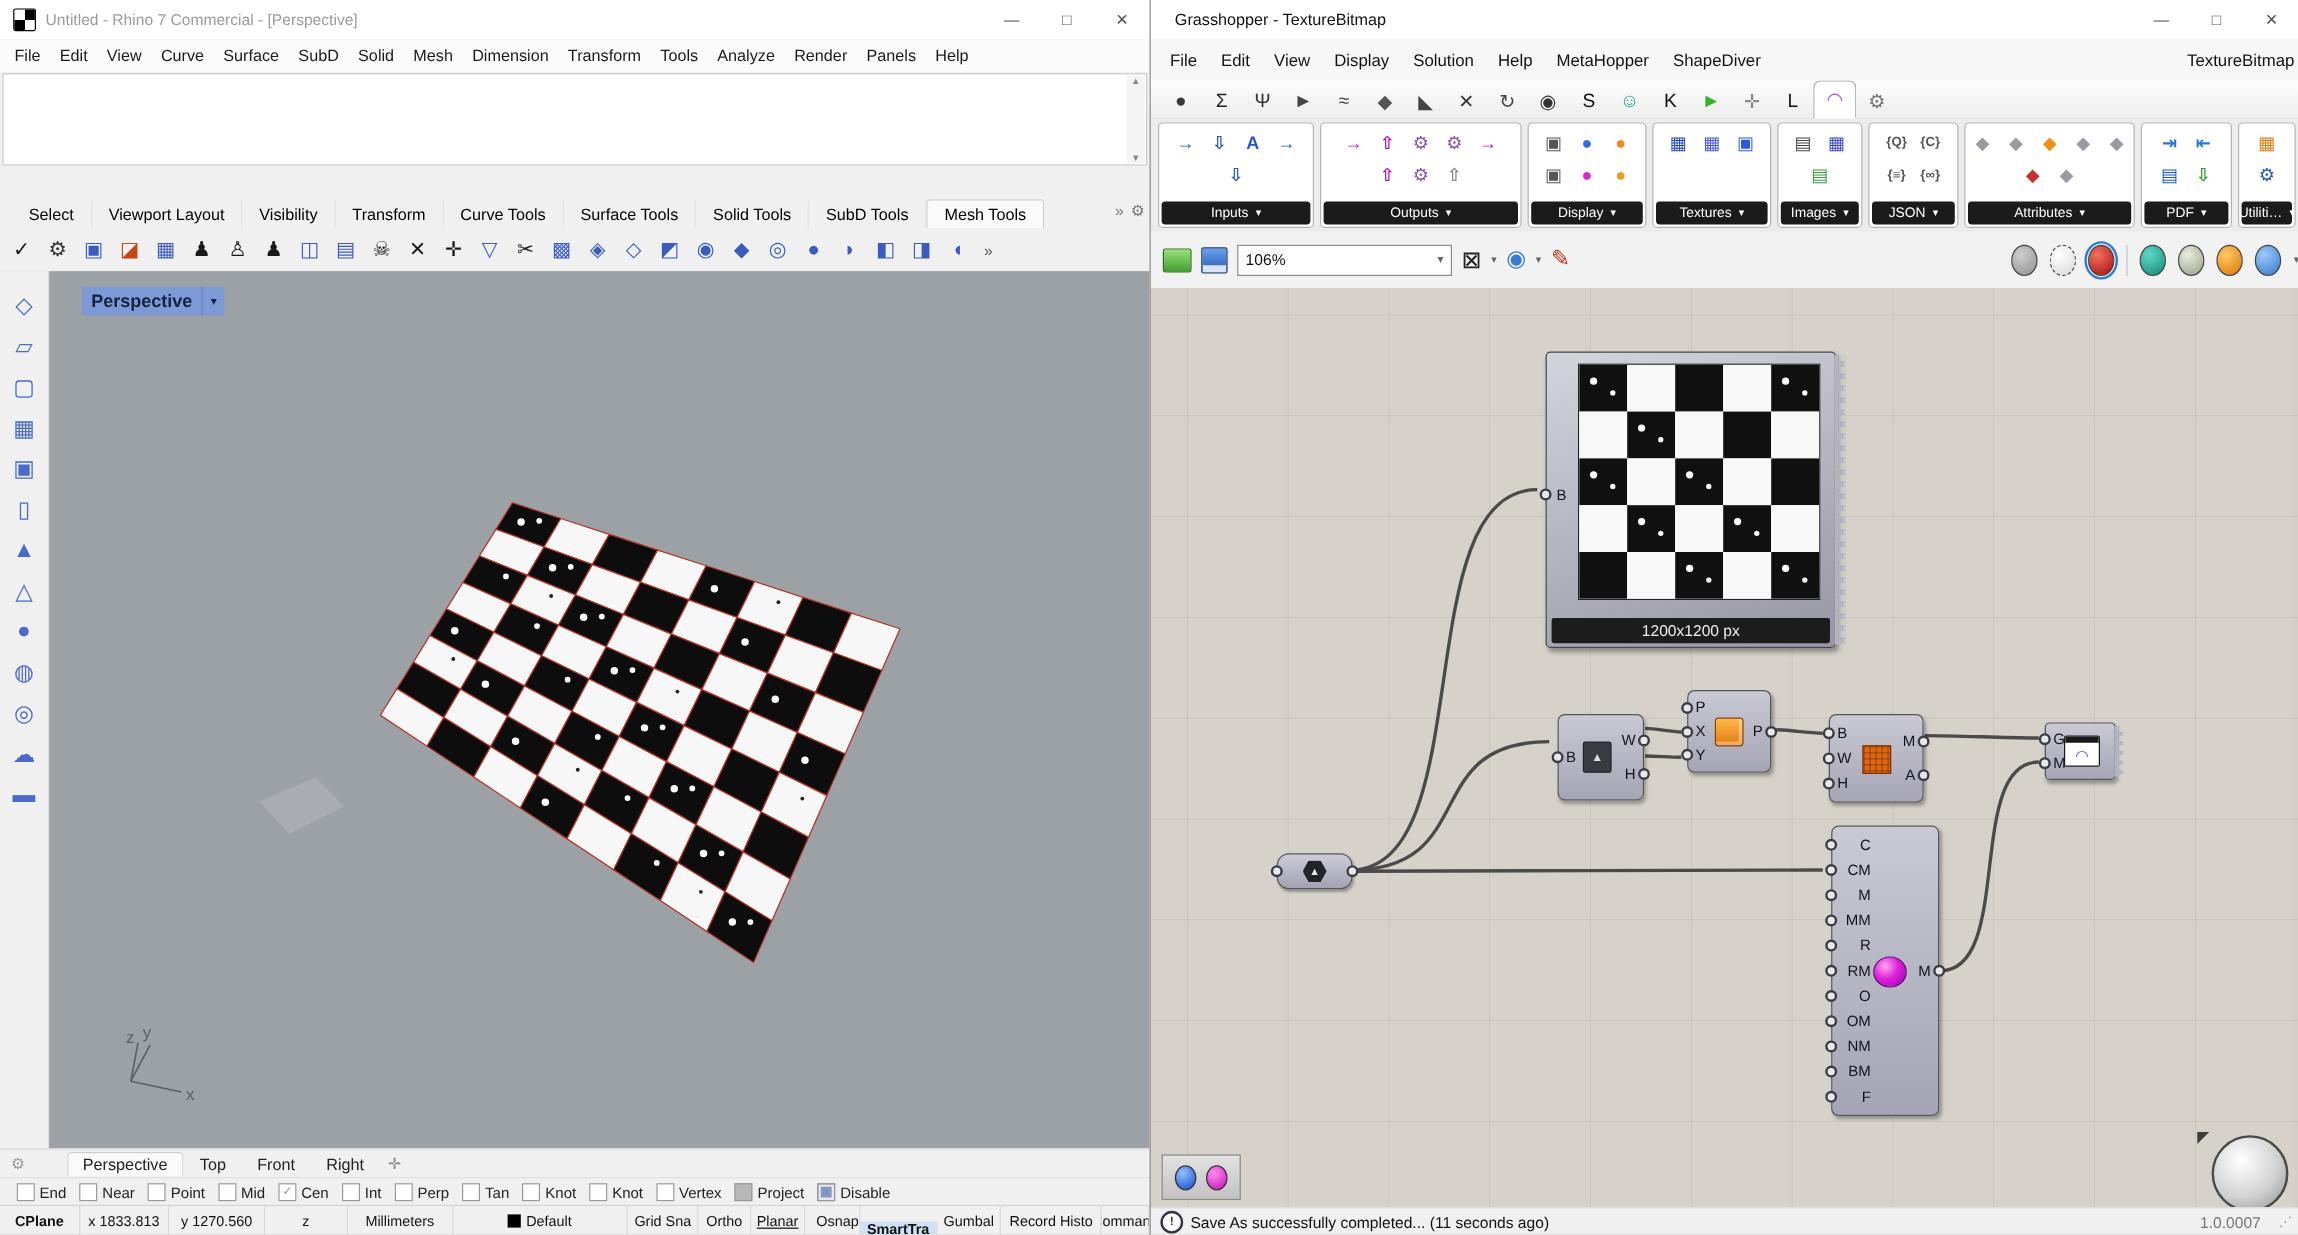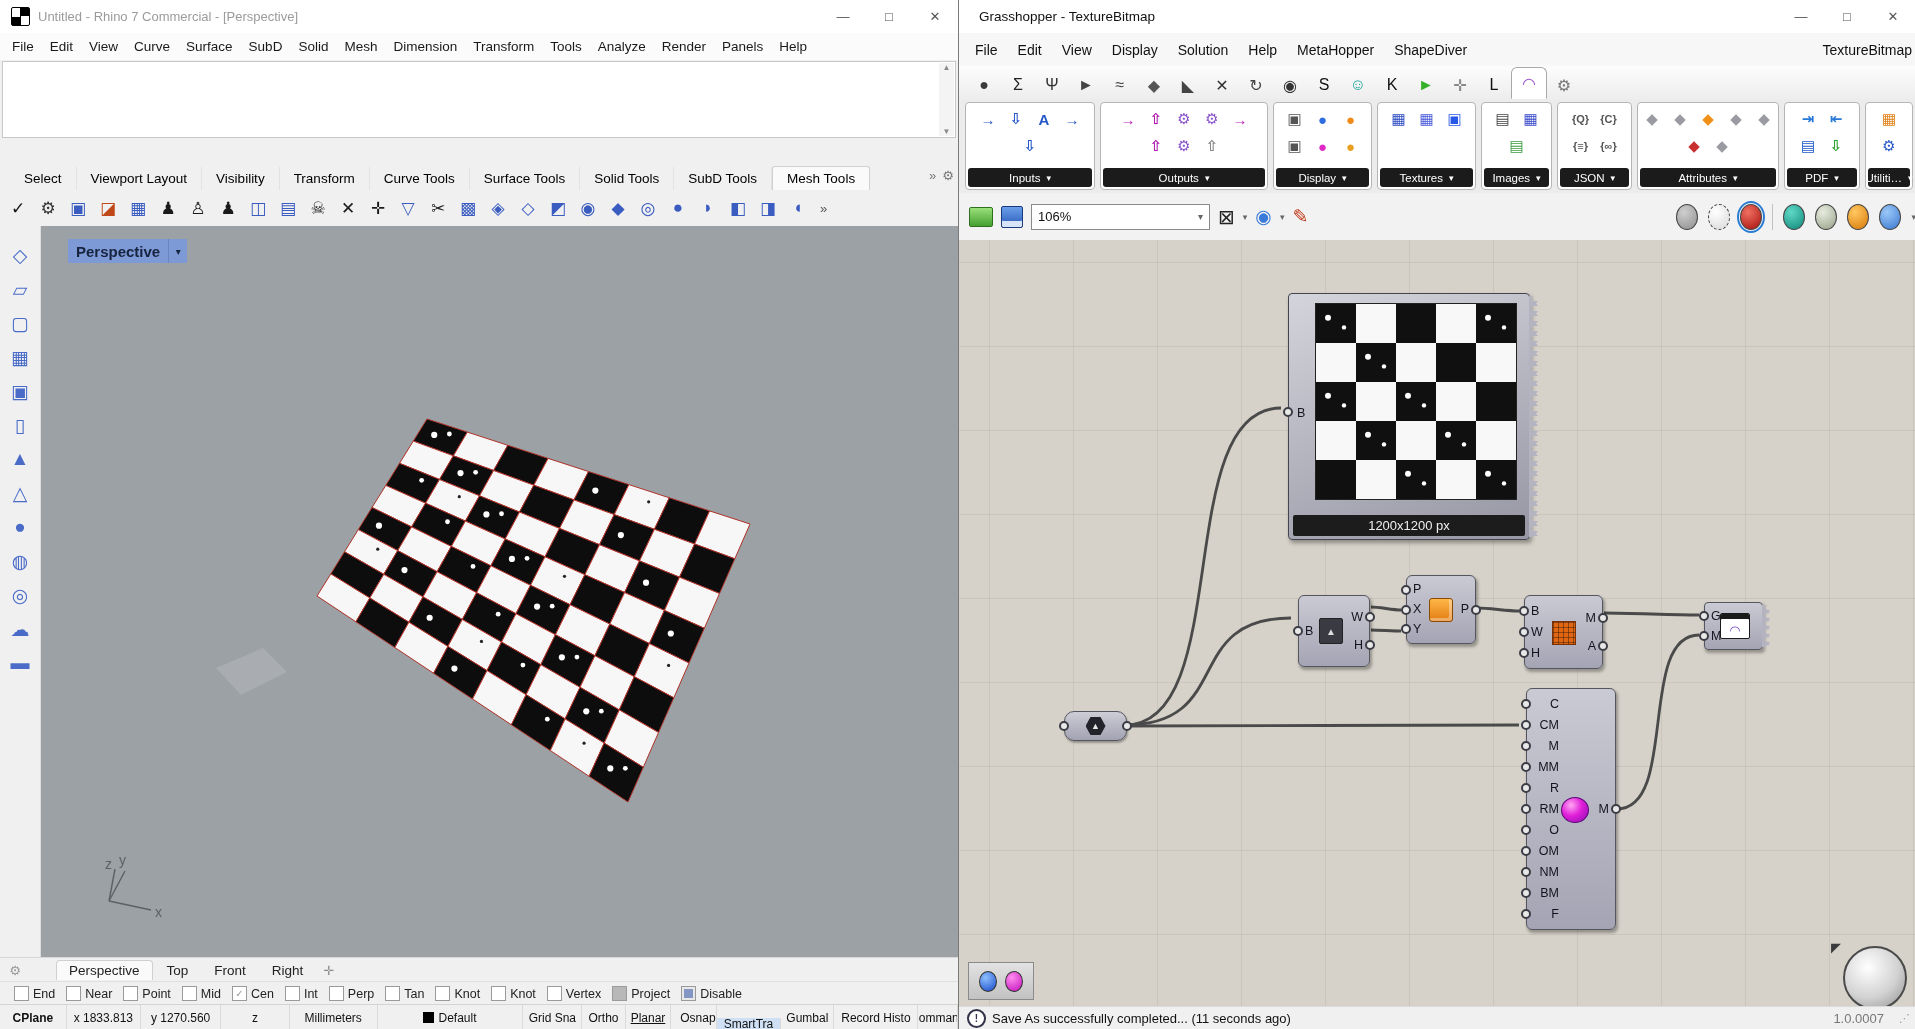--- a/index.html
+++ b/index.html
@@ -39,21 +39,21 @@
   .vptab{padding:2px 12px;font-size:13.5px;color:#222;}
   .vptab.active{background:#fafafa;border:1px solid #cfcfcf;border-bottom:none;border-radius:4px 4px 0 0;}
   .vpplus{color:#888;font-size:13px;padding-left:8px;}
   .osnap{left:0;top:981px;width:958px;height:23px;background:#f0f0f0;display:flex;align-items:center;gap:11px;padding-left:14px;border-top:1px solid #e0e0e0;font-size:12.5px;color:#222;}
   .osnap-item{display:flex;align-items:center;gap:4px;}
   .osnap-box{width:13px;height:13px;background:#fff;border:1px solid #9a9a9a;display:flex;align-items:center;justify-content:center;font-size:10px;color:#9a9a9a;}
   .osnap-item.filled .osnap-box{background:#b8b8b8;}
   .osnap-item.filled-dark .osnap-box{background:#8396c4;box-shadow:inset 0 0 0 2px #e8e8e8;}
   .statusbar{left:0;top:1004px;width:958px;height:25px;background:#f0f0f0;display:flex;border-top:1px solid #d4d4d4;font-size:12px;color:#111;}
   .scell{display:flex;align-items:center;justify-content:center;border-right:1px solid #dadada;white-space:nowrap;overflow:hidden;gap:4px;}
-  .scell.hl{background:#cfe0f4;font-weight:normal;margin-top:13px;}
+  .scell.hl{background:#cfe0f4;font-weight:bold;margin-top:13px;}
   .scell.swatch::before{content:"";width:11px;height:11px;background:#000;display:inline-block;}
   
   #gh{left:958px;top:0;width:957px;height:1029px;background:#f0f0f0;border-left:1px solid #7a7a7a;}
   .g-title{left:0;top:0;width:957px;height:33px;background:#fff;display:flex;align-items:center;}
   .g-title-text{color:#111;font-size:13.5px;padding-left:20px;}
   .g-menu{left:0;top:33px;width:957px;height:33px;background:#f7f7f7;display:flex;align-items:center;padding-left:6px;border-bottom:1px solid #e3e3e3;}
   .gmi{padding:0 10px;font-size:14px;color:#111;}
   .g-menu-right{position:absolute;right:10px;font-size:14px;color:#111;}
   .g-tabs{left:0;top:66px;width:957px;height:33px;background:linear-gradient(#fdfdfd,#ededed);border-bottom:1px solid #bdbdbd;display:flex;align-items:flex-end;padding-left:8px;}
   .gtab{width:34px;height:28px;display:flex;align-items:center;justify-content:center;font-size:16px;}

